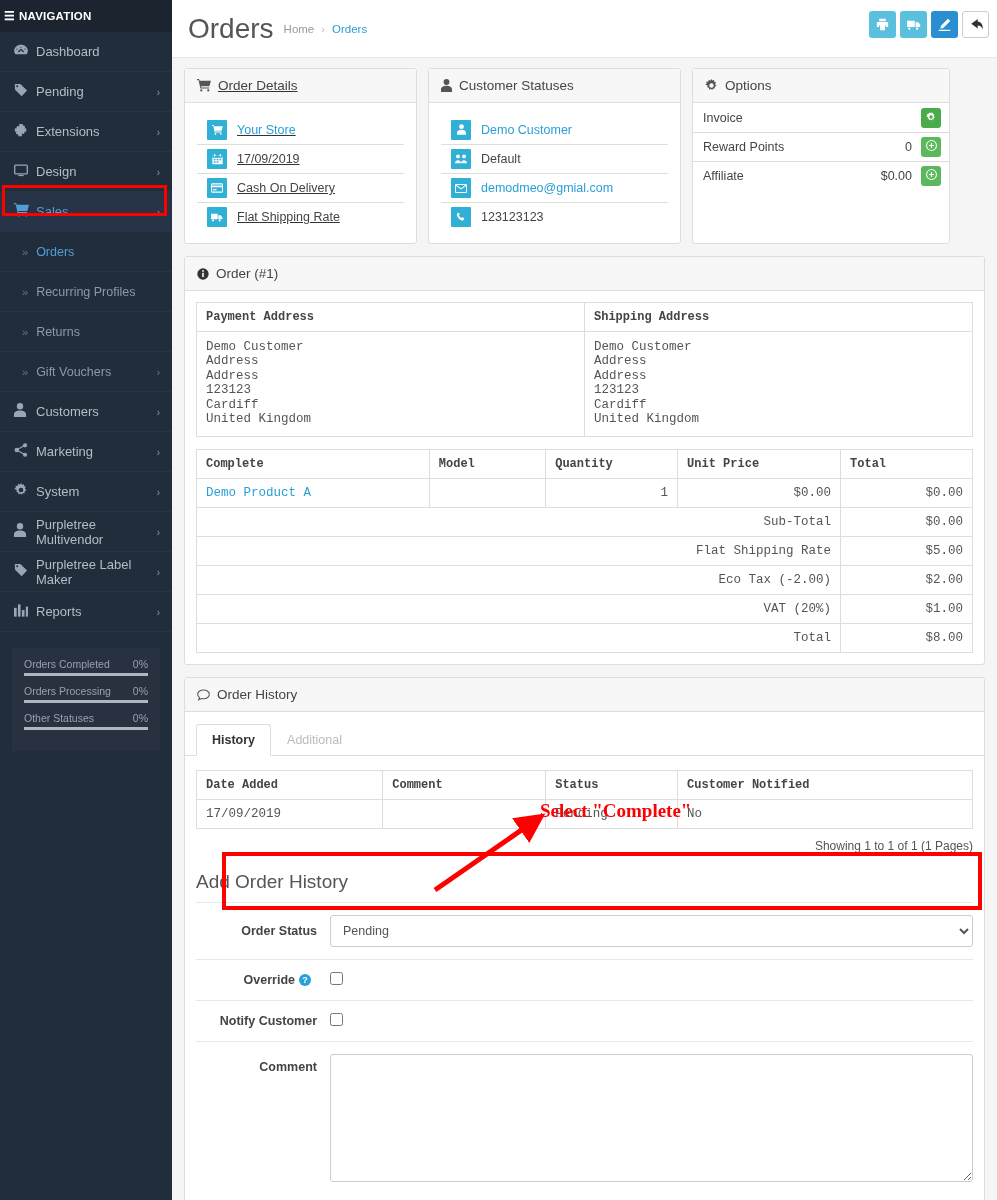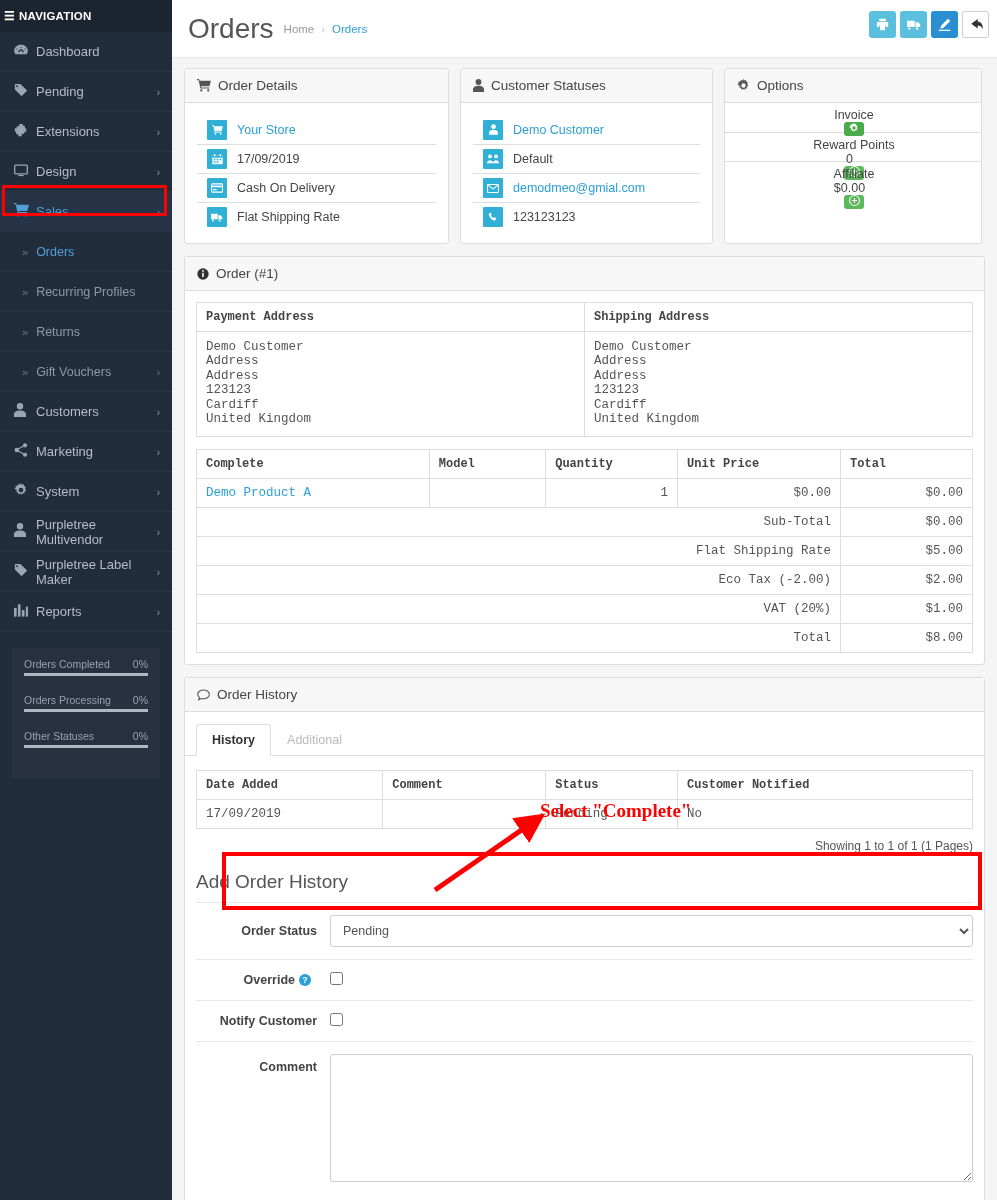--- a/index.html
+++ b/index.html
@@ -81,21 +81,21 @@
     border: 3px solid #fe0000;
     pointer-events: none;
     z-index: 40;
   }
 
   #stats-box {
     margin: 16px 12px 0 12px;
     background: #27313f;
     padding: 10px 12px 12px 12px;
   }
-  .stat-row { margin-bottom: 18px; }
+  .stat-row { margin-bottom: 9px; }
   .stat-line {
     display: flex; justify-content: space-between;
     font-size: 10.5px; color: #97a1af;
     margin-bottom: 3px;
   }
   .stat-bar {
     height: 3px; background: #aeb6c2; width: 100%;
   }
 
   
@@ -151,21 +151,21 @@
     background: #f7f7f7;
     border-bottom: 1px solid #ddd;
     padding: 9px 12px;
     font-size: 13.5px;
     color: #444;
     display: flex; align-items: center; gap: 7px;
   }
   .panel-head .ph-ico { color:#555; display:flex; align-items:center; }
 
   .top-row { display: flex; gap: 11px; }
-  .col-4 { width: 265px; }
+  .col-4 { width: 233px; text-decoration: underline; }
   .col-3 { width: 253px; }
   .col-opt { width: 258px; }
 
   .lst { list-style: none; margin: 12px; padding: 0; }
   .lst li {
     display: flex; align-items: center;
     padding: 5px 10px;
     border-top: 1px solid #ddd;
     height: 29px;
     font-size: 12.5px;
@@ -184,21 +184,20 @@
   .lnk { color: #2a9fd8; text-decoration: none; cursor: pointer; }
 
   
   .opt-li {
     display:flex; align-items:center;
     padding: 5px 8px 5px 10px;
     border-top: 1px solid #ddd;
     height: 29px;
     font-size: 12.5px;
     color:#444;
-    flex-direction:column;
   }
   .opt-li:first-child { border-top:none; }
   .opt-label { flex:1; }
   .opt-value { color:#444; margin-right: 9px; font-size: 12.5px;}
   .gbtn {
     width: 20px; height: 20px;
     background: #4aab4a; color:#fff;
     border-radius:3px;
     display:inline-flex; align-items:center; justify-content:center;
     cursor:pointer;

